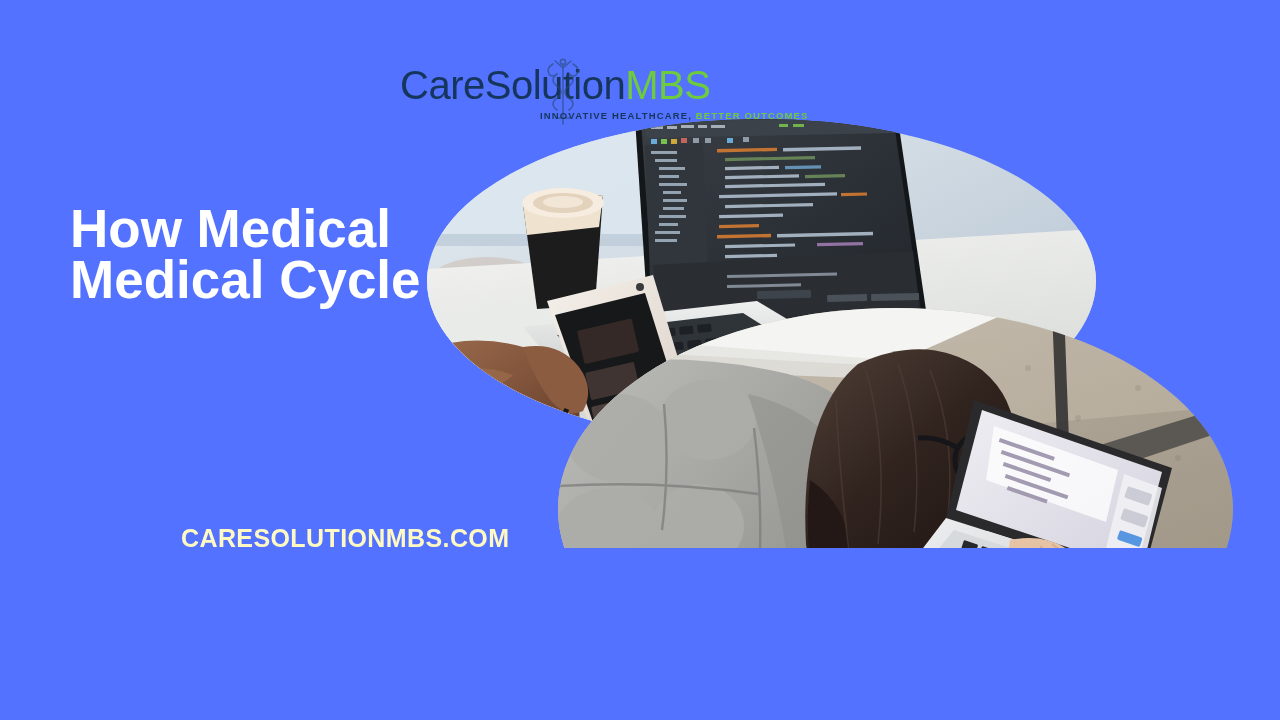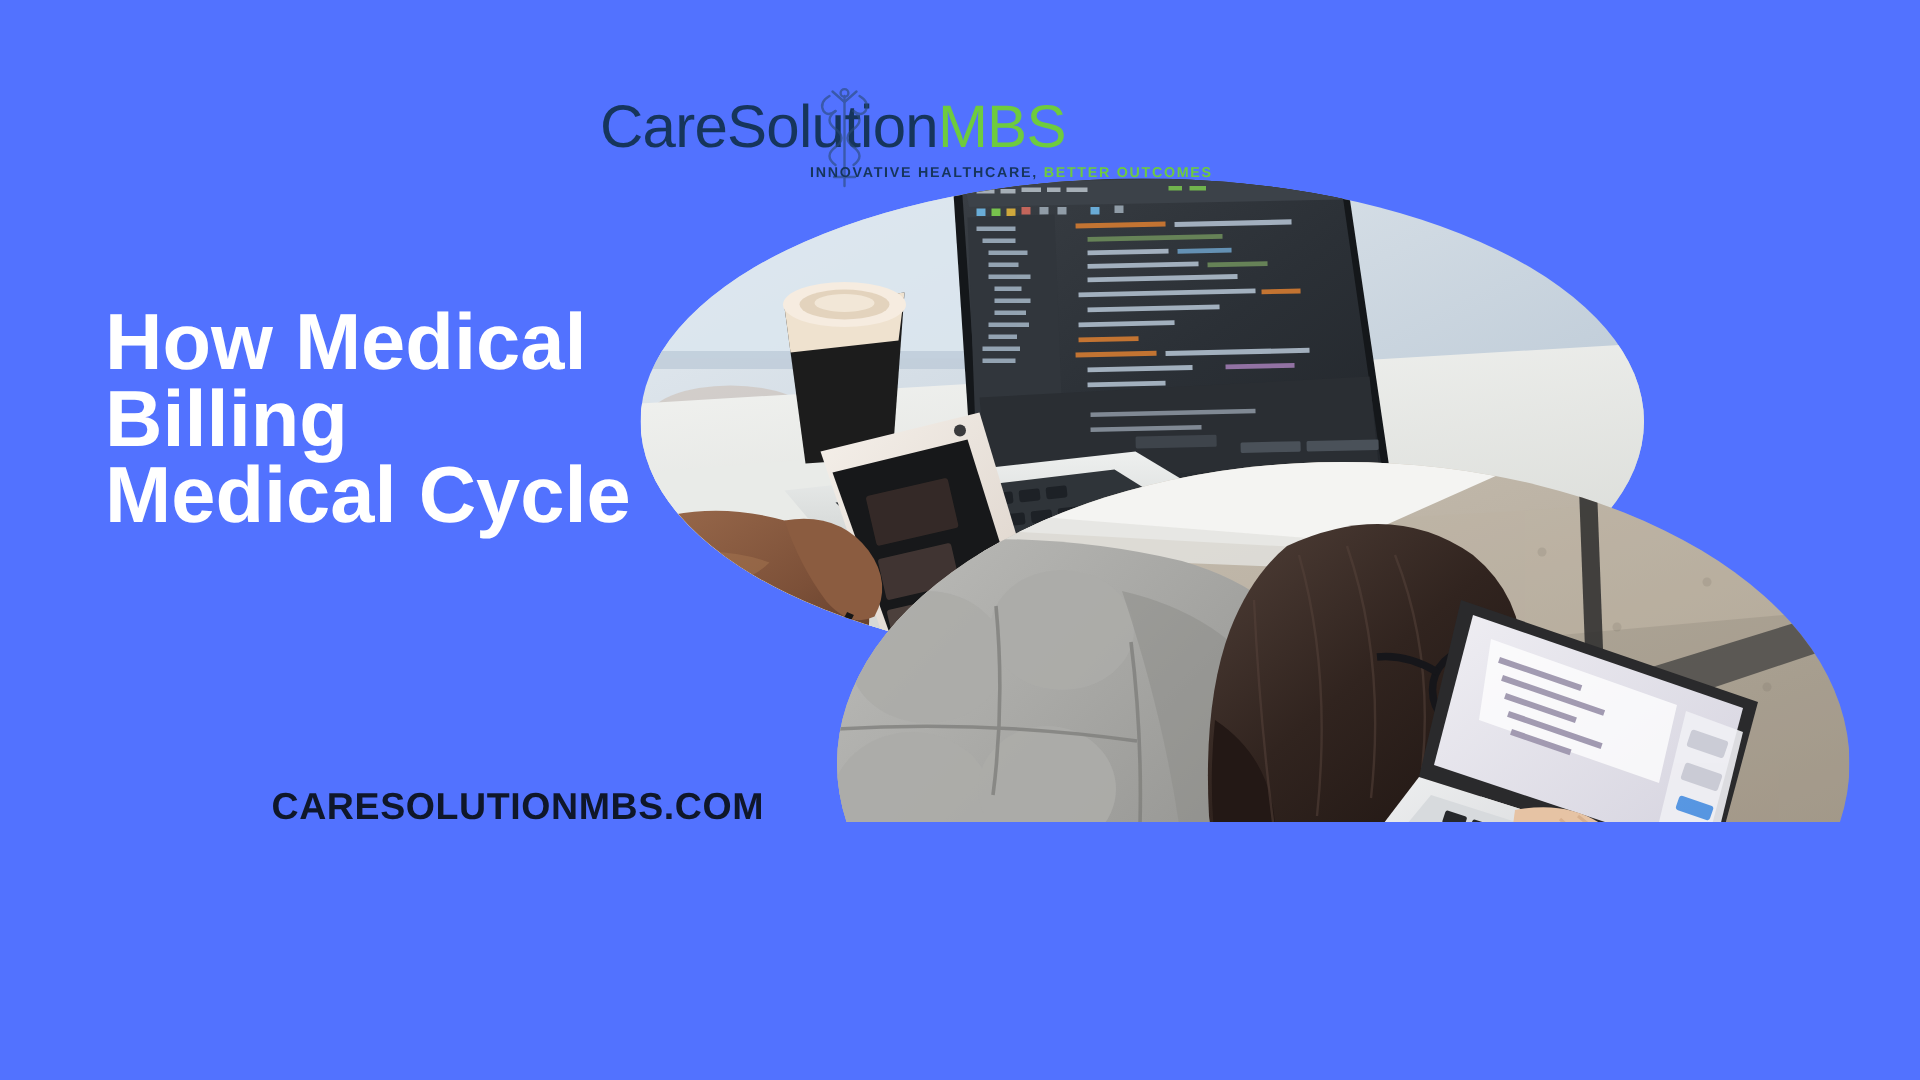--- a/index.html
+++ b/index.html
@@ -70,21 +70,21 @@
     letter-spacing: 0px;
     z-index: 30;
   }
   .headline .ln { display:block; white-space: nowrap; }
 
   
   .site-url {
     position: absolute;
     left: 181px;
     top: 524px;
-    color: #0f172a;
+    color: #fef9c3;
     font-size: 25px;
     font-weight: bold;
     letter-spacing: 0.4px;
     z-index: 30;
     white-space: nowrap;
   }
 
   
   .photo {
     position: absolute;
@@ -503,19 +503,18 @@
       </g>
     </svg>
     <div class="logo-tagline">
       <span class="tag-a">INNOVATIVE HEALTHCARE,</span>
       <span class="tag-b">BETTER OUTCOMES</span>
     </div>
   </div>
 
   <h1 class="headline">
     <span class="ln">How Medical</span>
-    <span class="ln">Billing</span>
     <span class="ln">Medical Cycle</span>
   </h1>
 
   <div class="site-url">CARESOLUTIONMBS.COM</div>
 
 </div>
 
 </body></html>

